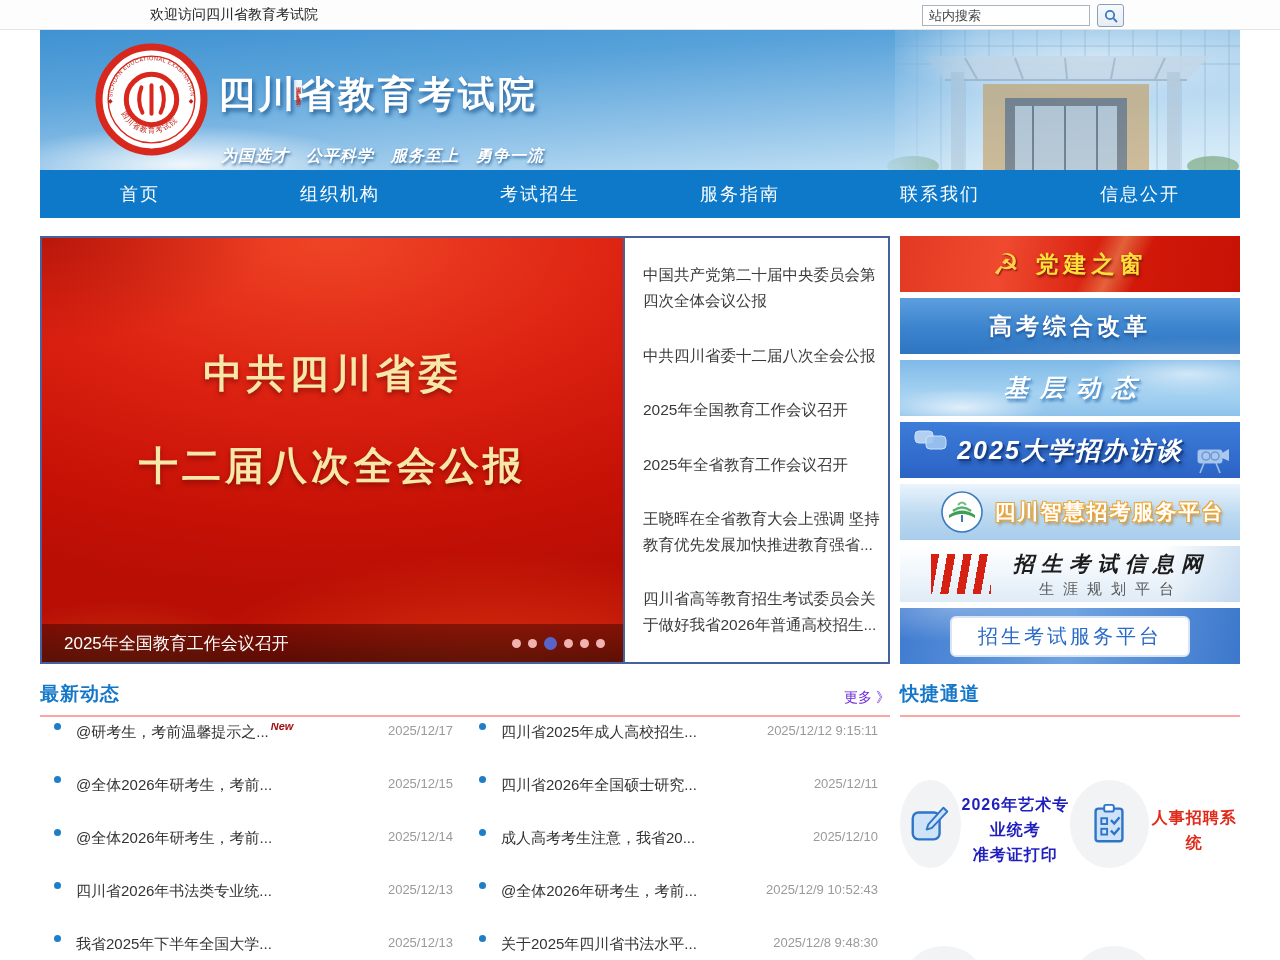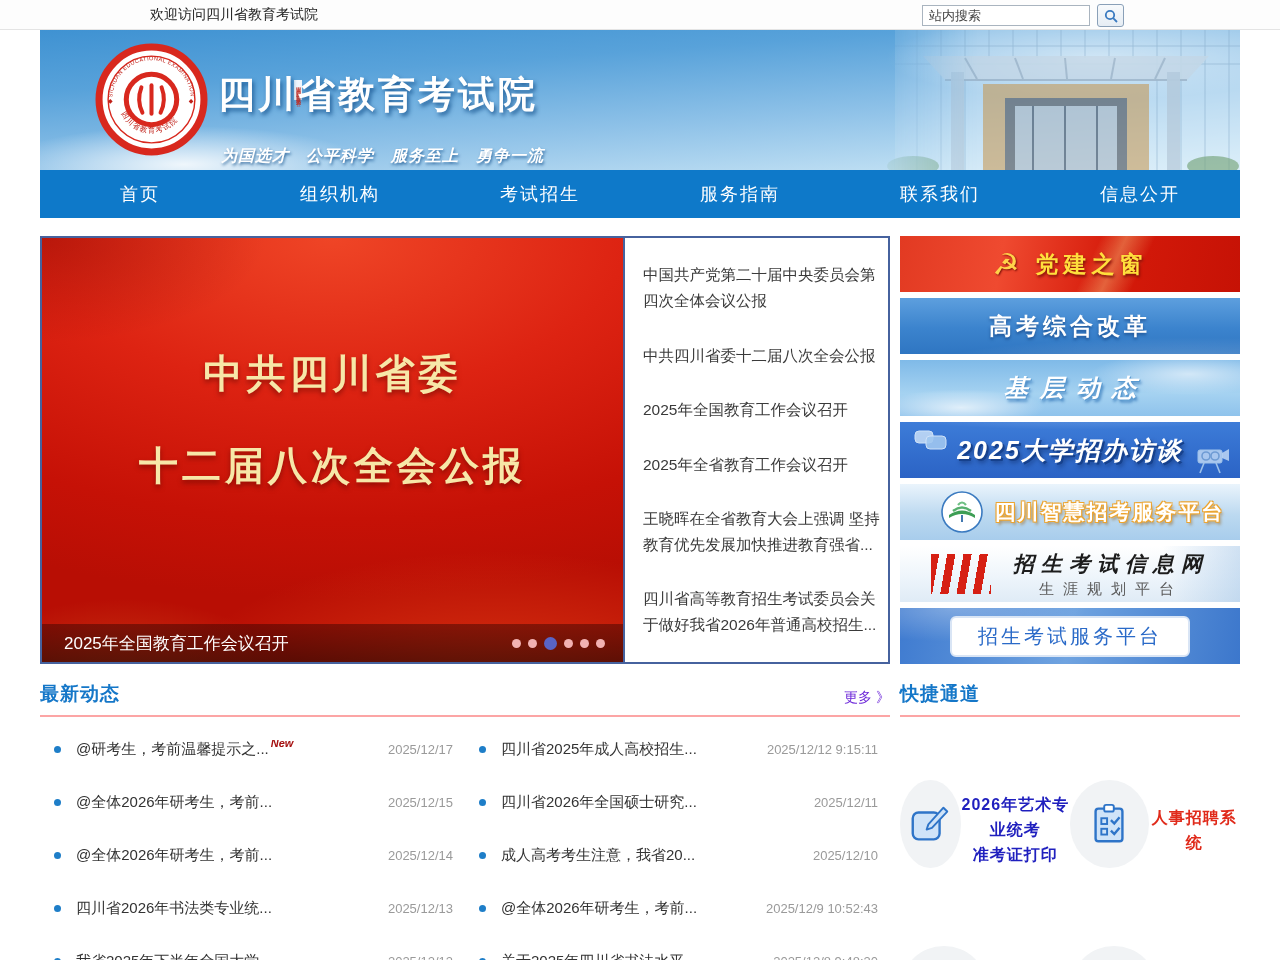--- a/index.html
+++ b/index.html
@@ -130,21 +130,21 @@
   
   .bottom { display:flex; margin-top:17px; }
   .latest { width:850px; }
   .quick { width:340px; margin-left:10px; }
   .section-head { display:flex; justify-content:space-between; align-items:flex-end;
     border-bottom:2px solid #fca5a5; padding-bottom:8px; }
   .section-title { color:#1577c8; font-size:19px; font-weight:bold; letter-spacing:1px; }
   .more-link { color:#6d28d9; font-size:14px; cursor:pointer;text-align:right; }
   .news-grid { display:flex; margin-top:6px; }
   .news-col { width:50%; }
-  .news-item { display:flex; align-items:center; height:53px; padding:0 12px 0 14px;
+  .news-item { display:flex; align-items:flex-start; height:53px; padding:0 12px 0 14px;
     cursor:pointer; }
   .ndot { flex:0 0 auto; width:7px; height:7px; border-radius:50%; background:#1e7ec8;
     margin-right:15px; }
   .news-text { flex:1; font-size:15px; color:#333; white-space:nowrap; overflow:hidden; }
   .new-badge { color:#a50f0f; font-size:11px; font-weight:bold; font-style:italic;
     position:relative; top:-7px; margin-left:2px; }
   .news-date { color:#9a9a9a; font-size:13px; margin-left:10px; flex:0 0 auto; }
 
   .quick-grid { display:grid; grid-template-columns:1fr 1fr; row-gap:0;
     padding-top:24px; }

